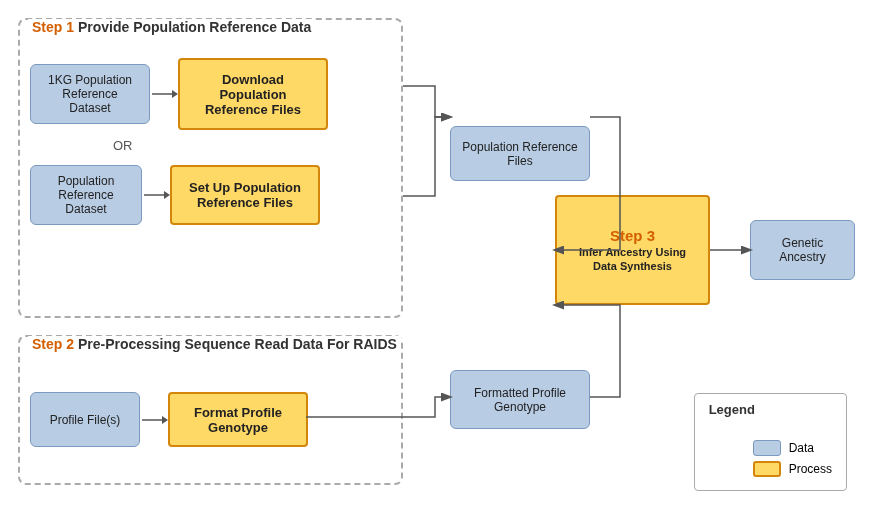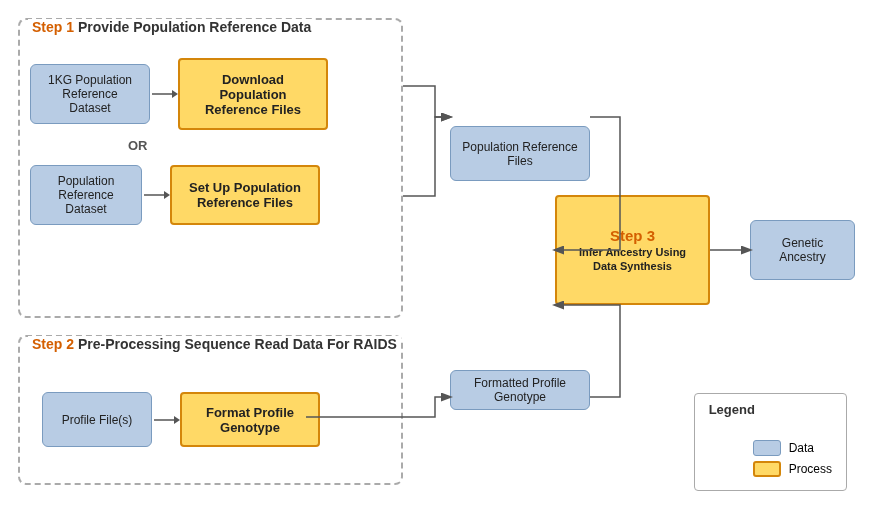--- a/index.html
+++ b/index.html
@@ -110,23 +110,23 @@
 
     .s1-row1 .process-node {
       width: 150px;
       height: 72px;
       font-size: 13px;
     }
 
     .or-label {
       position: absolute;
       top: 118px;
-      left: 108px;
-      font-size: 13px;
-      font-weight: bold;
+      left: 93px;
+      font-size: 13px;
+      font-weight: normal;
       color: #555;
     }
 
     .s1-row2 {
       display: flex;
       align-items: center;
       position: absolute;
       top: 145px;
       left: 10px;
       width: 360px;
@@ -150,21 +150,20 @@
       align-items: center;
       position: absolute;
       top: 55px;
       left: 10px;
       width: 360px;
     }
 
     .s2-row .data-node {
       width: 110px;
       height: 55px;
-      margin-left: 12px;
     }
 
     .s2-row .process-node {
       width: 140px;
       height: 55px;
     }
 
     
     .arrow-svg {
       position: absolute;
@@ -350,21 +349,21 @@
     </div>
   </div>
 
   <div class="pop-ref-files-node">
     <div class="data-node" style="height:55px;margin-top:36px;">
       <span>Population Reference Files</span>
     </div>
   </div>
 
   <div class="formatted-profile-node">
-    <div class="data-node" style="height:40px;">
+    <div class="data-node" style="height:59px;">
       <span>Formatted Profile Genotype</span>
     </div>
   </div>
 
   <div class="step3-node">
     <div class="process-node" style="height:110px; flex-direction:column; gap:1px;">
       <span class="step3-num" style="color:#d45f00; font-size:15px; font-weight:bold;">Step 3</span>
       <span class="step3-text" style="font-size:11px; font-weight:bold; color:#222; line-height:1.3;">Infer Ancestry Using Data Synthesis</span>
     </div>
   </div>

